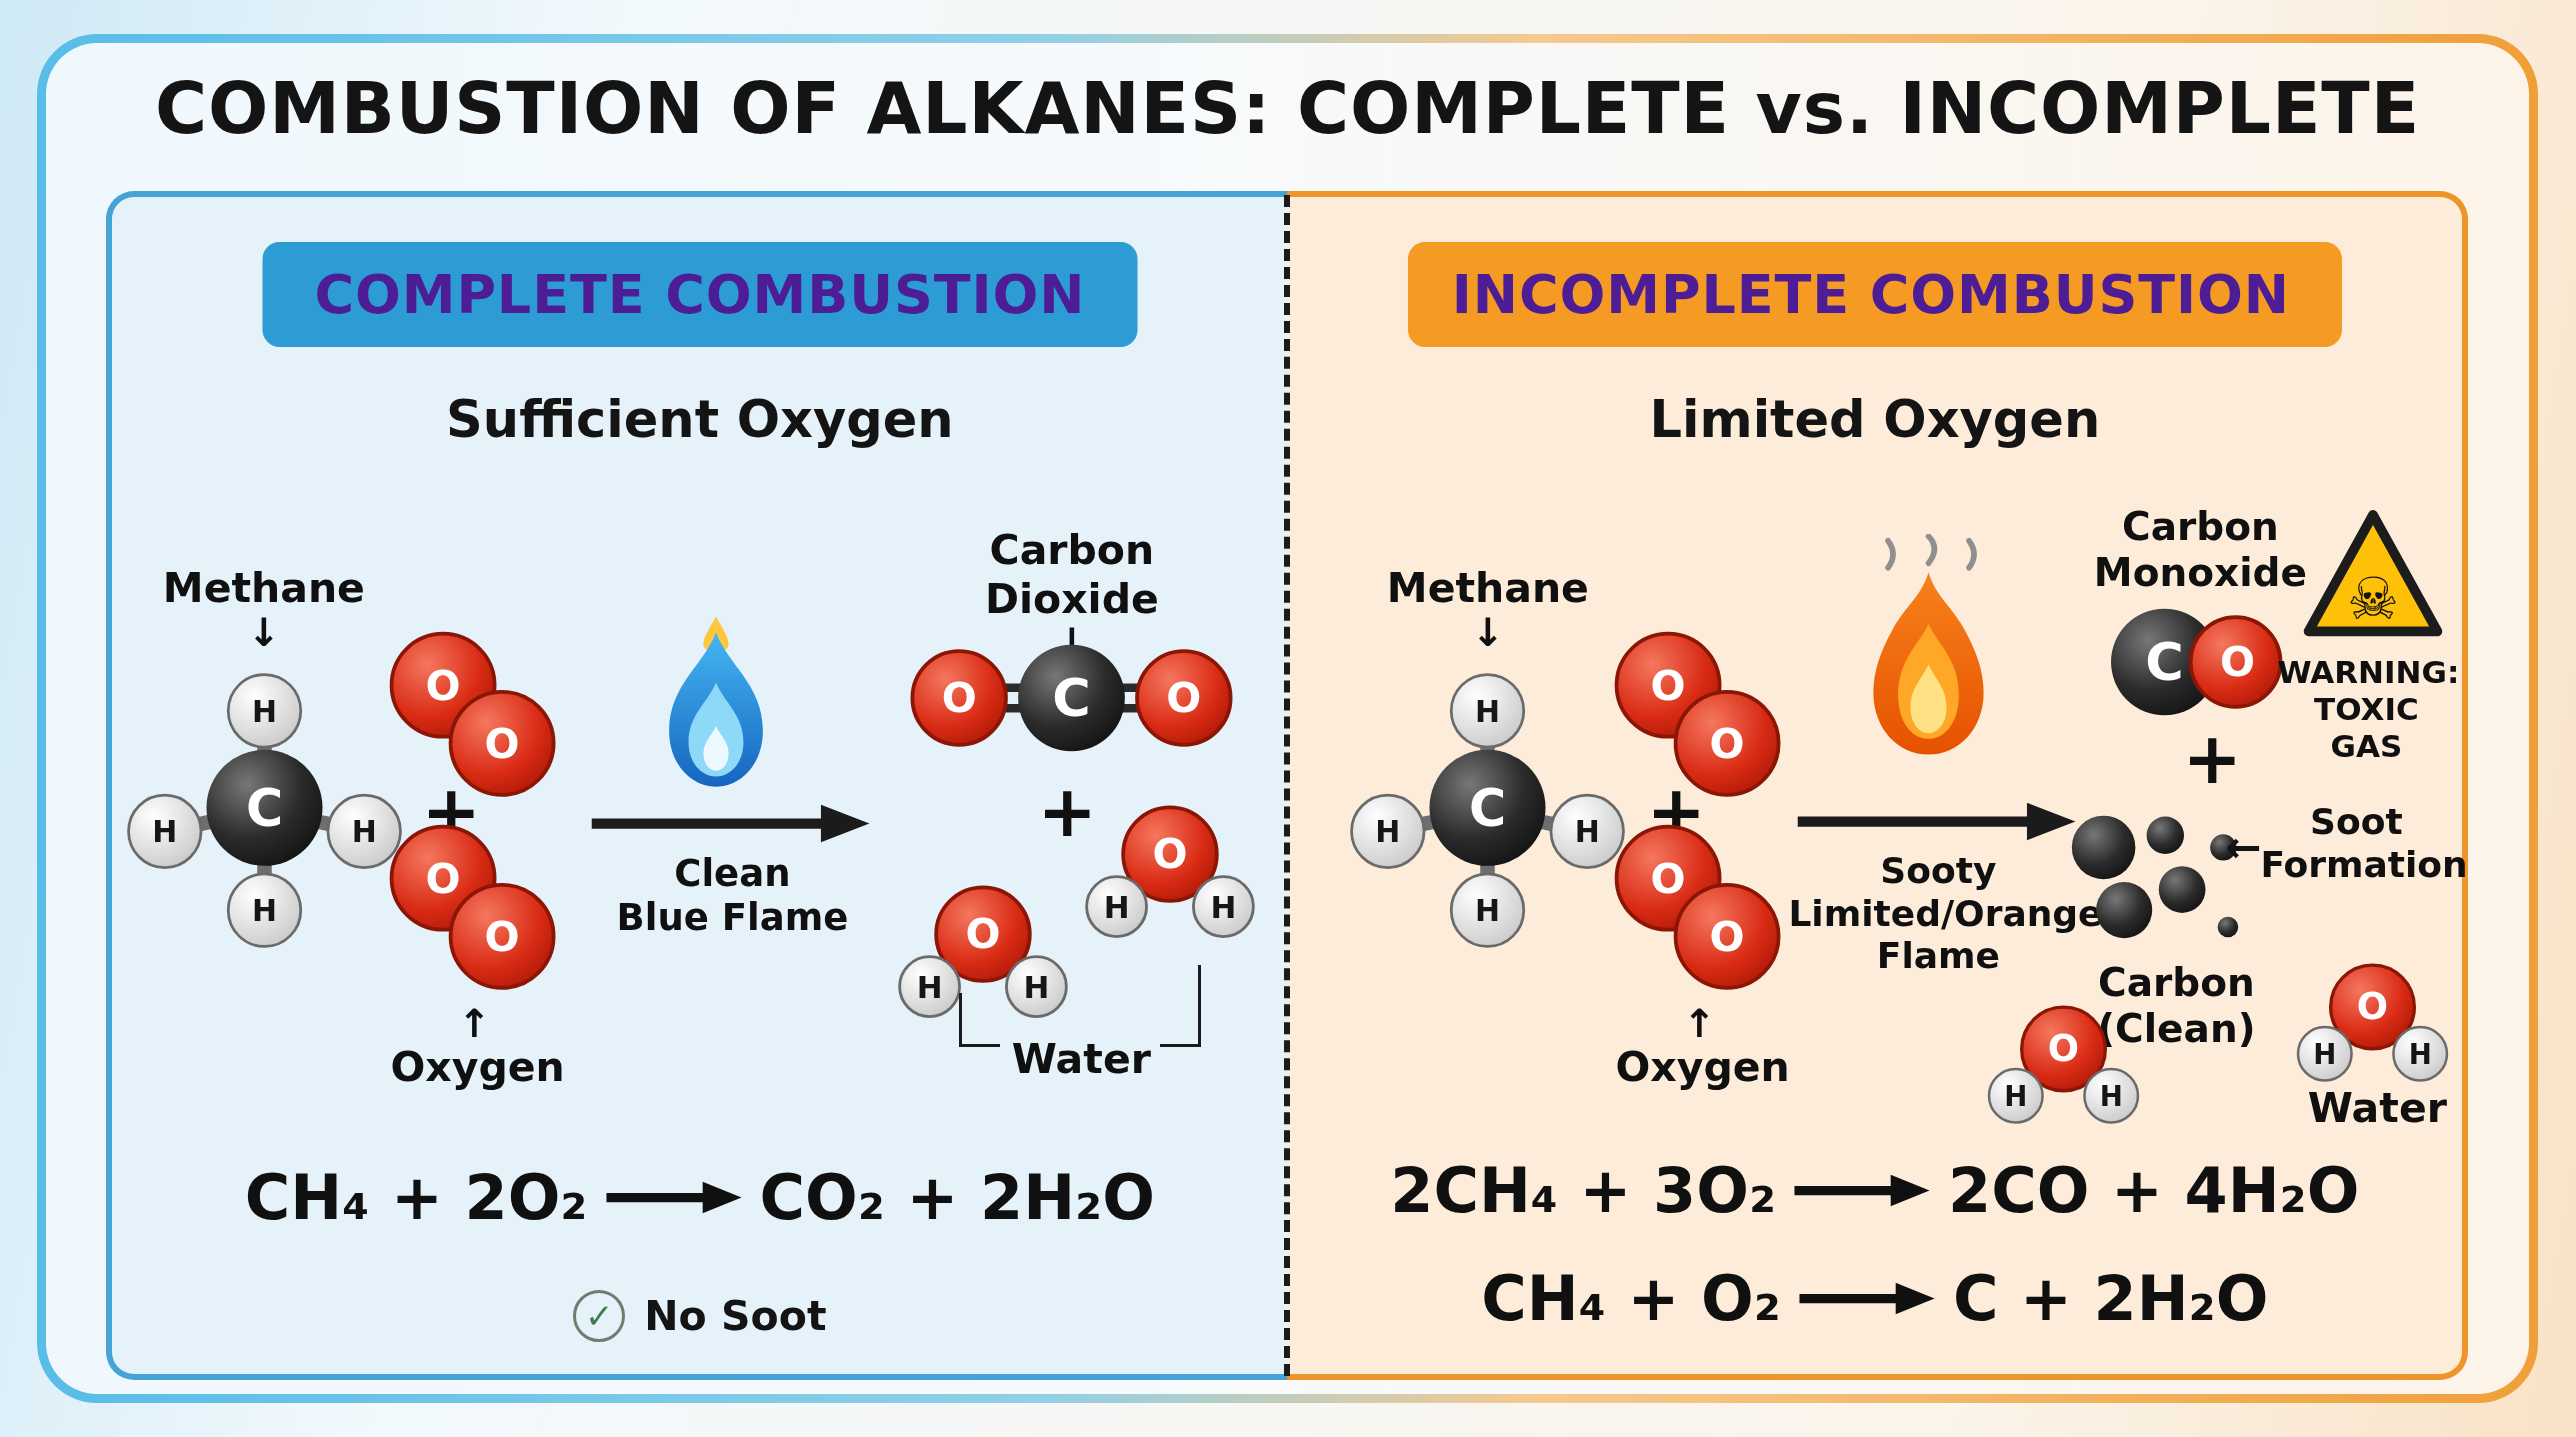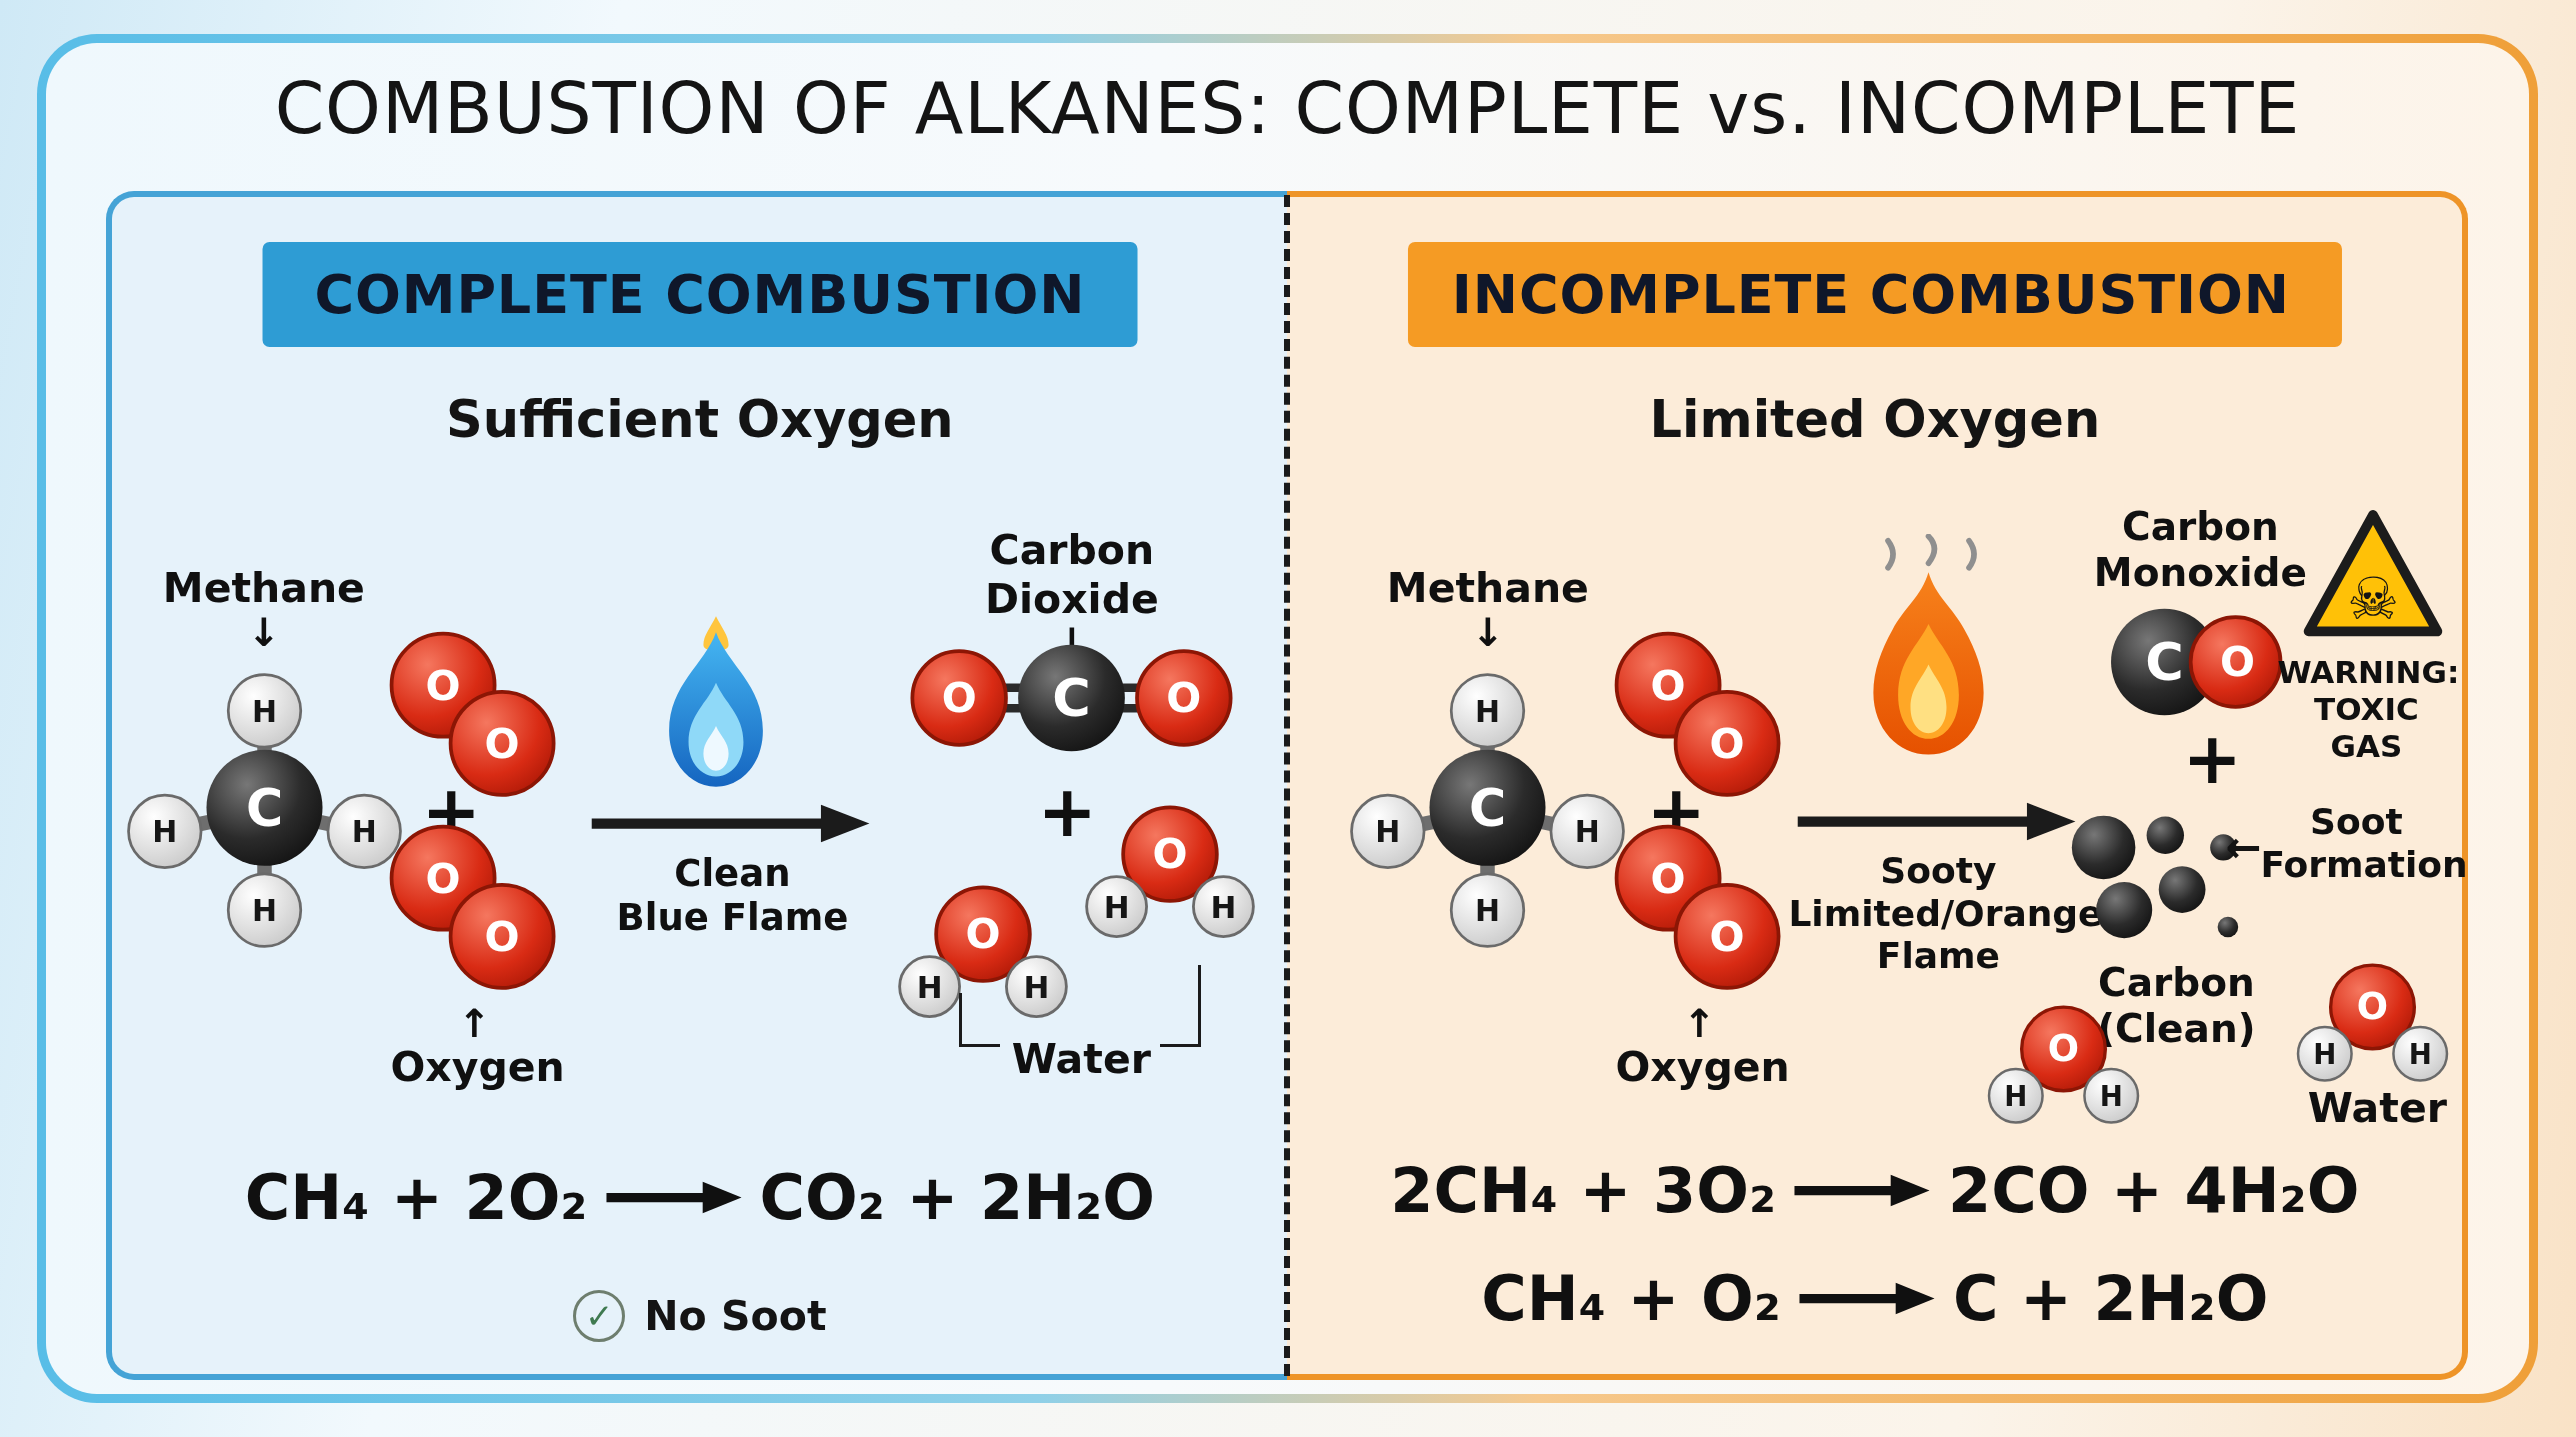--- a/index.html
+++ b/index.html
@@ -8,31 +8,31 @@
     font-family:"DejaVu Sans","Liberation Sans",sans-serif;
     background:linear-gradient(100deg,#cfe9f6 0%,#f2f9fd 22%,#fbf4ea 78%,#f9e2c6 100%);
     position:relative; overflow:hidden; color:#141414;
   }
   .frame { position:absolute; left:37px; top:34px; width:2501px; height:1369px;
     border-radius:60px; padding:9.4px;
     background:linear-gradient(90deg,#58bde7 0%,#8fd0e8 40%,#f6c98e 60%,#ef9f38 100%); }
   .frame-inner { width:100%; height:100%; border-radius:51px; position:relative;
     background:linear-gradient(90deg,#eff8fd 0%,#f7fafc 45%,#fdf4e9 100%); }
   .title { position:absolute; top:24px; left:0; width:100%; text-align:center;
-    font-size:71px; font-weight:400; letter-spacing:0.9px; color:#141414; }
+    font-size:71px; font-weight:700; letter-spacing:0.9px; color:#141414; }
   .panels { position:absolute; left:60px; top:148px; width:2363px; height:1189px; display:flex; }
   .panel { position:relative; width:1181px; height:100%; }
   .panel.left { background:var(--complete-panel-bg,#e6f2fa);
     border:6.6px solid var(--complete-border,#45a3d6); border-right:none; border-radius:28px 0 0 28px; }
   .panel.right { background:var(--incomplete-panel-bg,#fcecd9);
     border:6.6px solid var(--incomplete-border,#ee9428); border-left:none; border-radius:0 28px 28px 0; }
   .divider { position:absolute; left:1178px; top:3.7px; height:1181px; width:0;
     border-left:6.6px dashed #1b1b1b; z-index:6; }
   .badge { position:absolute; top:45px; left:50%; transform:translateX(-50%); height:105px;
-    border-radius:7px; color:#0f172a; font-weight:bold; font-size:54px; letter-spacing:0.9px;
+    border-radius:17px; color:#4c1d95; font-weight:bold; font-size:54px; letter-spacing:0.9px;
     display:flex; align-items:center; justify-content:center; padding:0 52px; white-space:nowrap; z-index:2; }
   .badge.blue { background:var(--complete-accent,#2e9cd4); }
   .badge.orange { background:var(--incomplete-accent,#f59b24);padding-left:44px; }
   .subtitle { position:absolute; top:193px; left:0; width:100%; text-align:center;
     font-size:51px; font-weight:bold; }
   .lbl { position:absolute; text-align:center; font-weight:bold; line-height:1.18; color:#101010; }
   .ptr { font-weight:bold; font-size:39px; line-height:1; }
   .plus { position:absolute; font-size:71px; font-weight:bold; color:#101010; }
   .mol { position:absolute; }
   .bond { stroke:#6e6e6e; stroke-width:16; stroke-linecap:round; }

